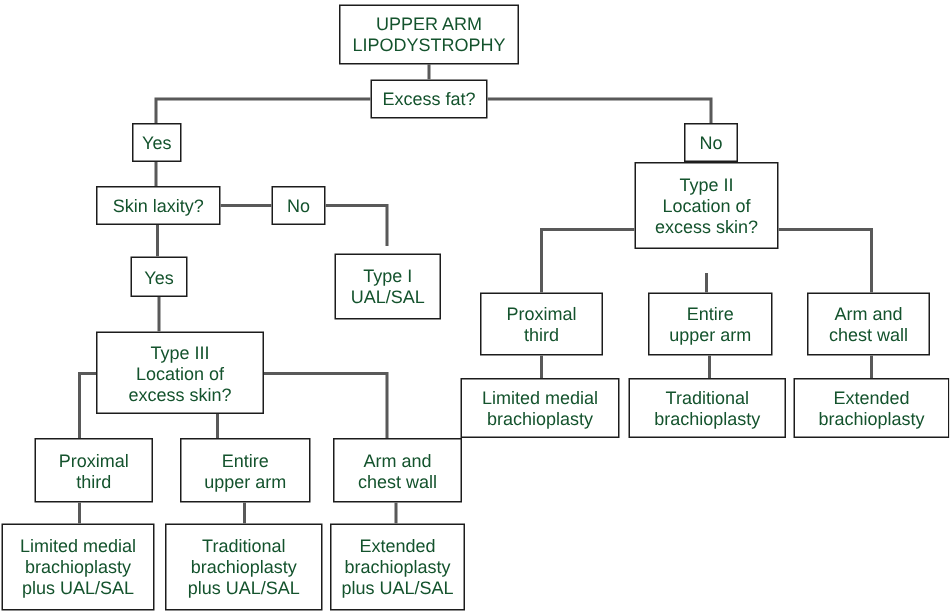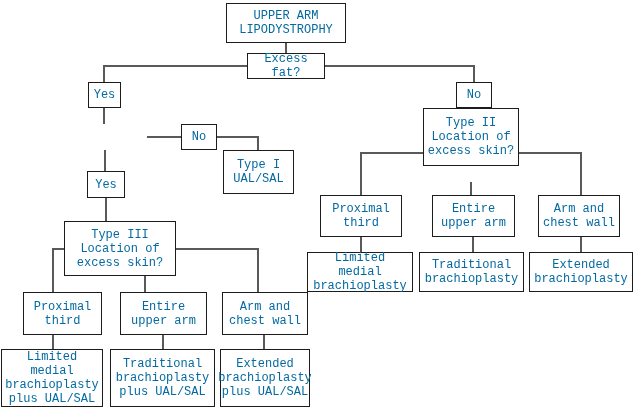--- a/index.html
+++ b/index.html
@@ -25,30 +25,29 @@
   svg.wires polyline {
     fill: none;
     stroke: #595959;
     stroke-width: 2;
   }
   .node {
     position: absolute;
     box-sizing: border-box;
     border: 1.5px solid #1c1c1c;
     background: #ffffff;
-    color: #0369a1;
+    color: #14532d;
     display: flex;
     align-items: center;
     justify-content: center;
     text-align: center;
     white-space: pre-line;
     font-size: 12px;
     line-height: 14px;
     padding: 1px 2px;
-    font-family: Liberation Mono, monospace;
   }
 </style>
 </head>
 <body>
 
 <div class="stage">
 
   <svg class="wires" viewBox="0 0 633 409">
     <polyline points="286,42 286,53" stroke="#595959"></polyline>
     <polyline points="247,66 104,66 104,82" stroke="#595959"></polyline>
@@ -75,24 +74,25 @@
 
   <div class="node" style="left:226px; top:3px; width:120px; height:40px;">UPPER ARM
 LIPODYSTROPHY</div>
 
   <div class="node" style="left:247px; top:53px; width:78px; height:26px;">Excess fat?</div>
 
   <div class="node" style="left:88px; top:82px; width:33px; height:26px;">Yes</div>
 
   <div class="node" style="left:456px; top:82px; width:36px; height:26px;">No</div>
 
+  <div class="node" style="left:64px; top:124px; width:83px; height:26px;">Skin laxity?</div>
 
   <div class="node" style="left:181px; top:124px; width:36px; height:26px;">No</div>
 
-  <div class="node" style="left:223px; top:150px; width:71px; height:44px;">Type I
+  <div class="node" style="left:223px; top:169px; width:71px; height:44px;">Type I
 UAL/SAL</div>
 
   <div class="node" style="left:87px; top:171px; width:38px; height:27px;">Yes</div>
 
   <div class="node" style="left:64px; top:221px; width:112px; height:55px;">Type III
 Location of
 excess skin?</div>
 
   <div class="node" style="left:23px; top:292px; width:79px; height:43px;">Proximal
 third</div>

